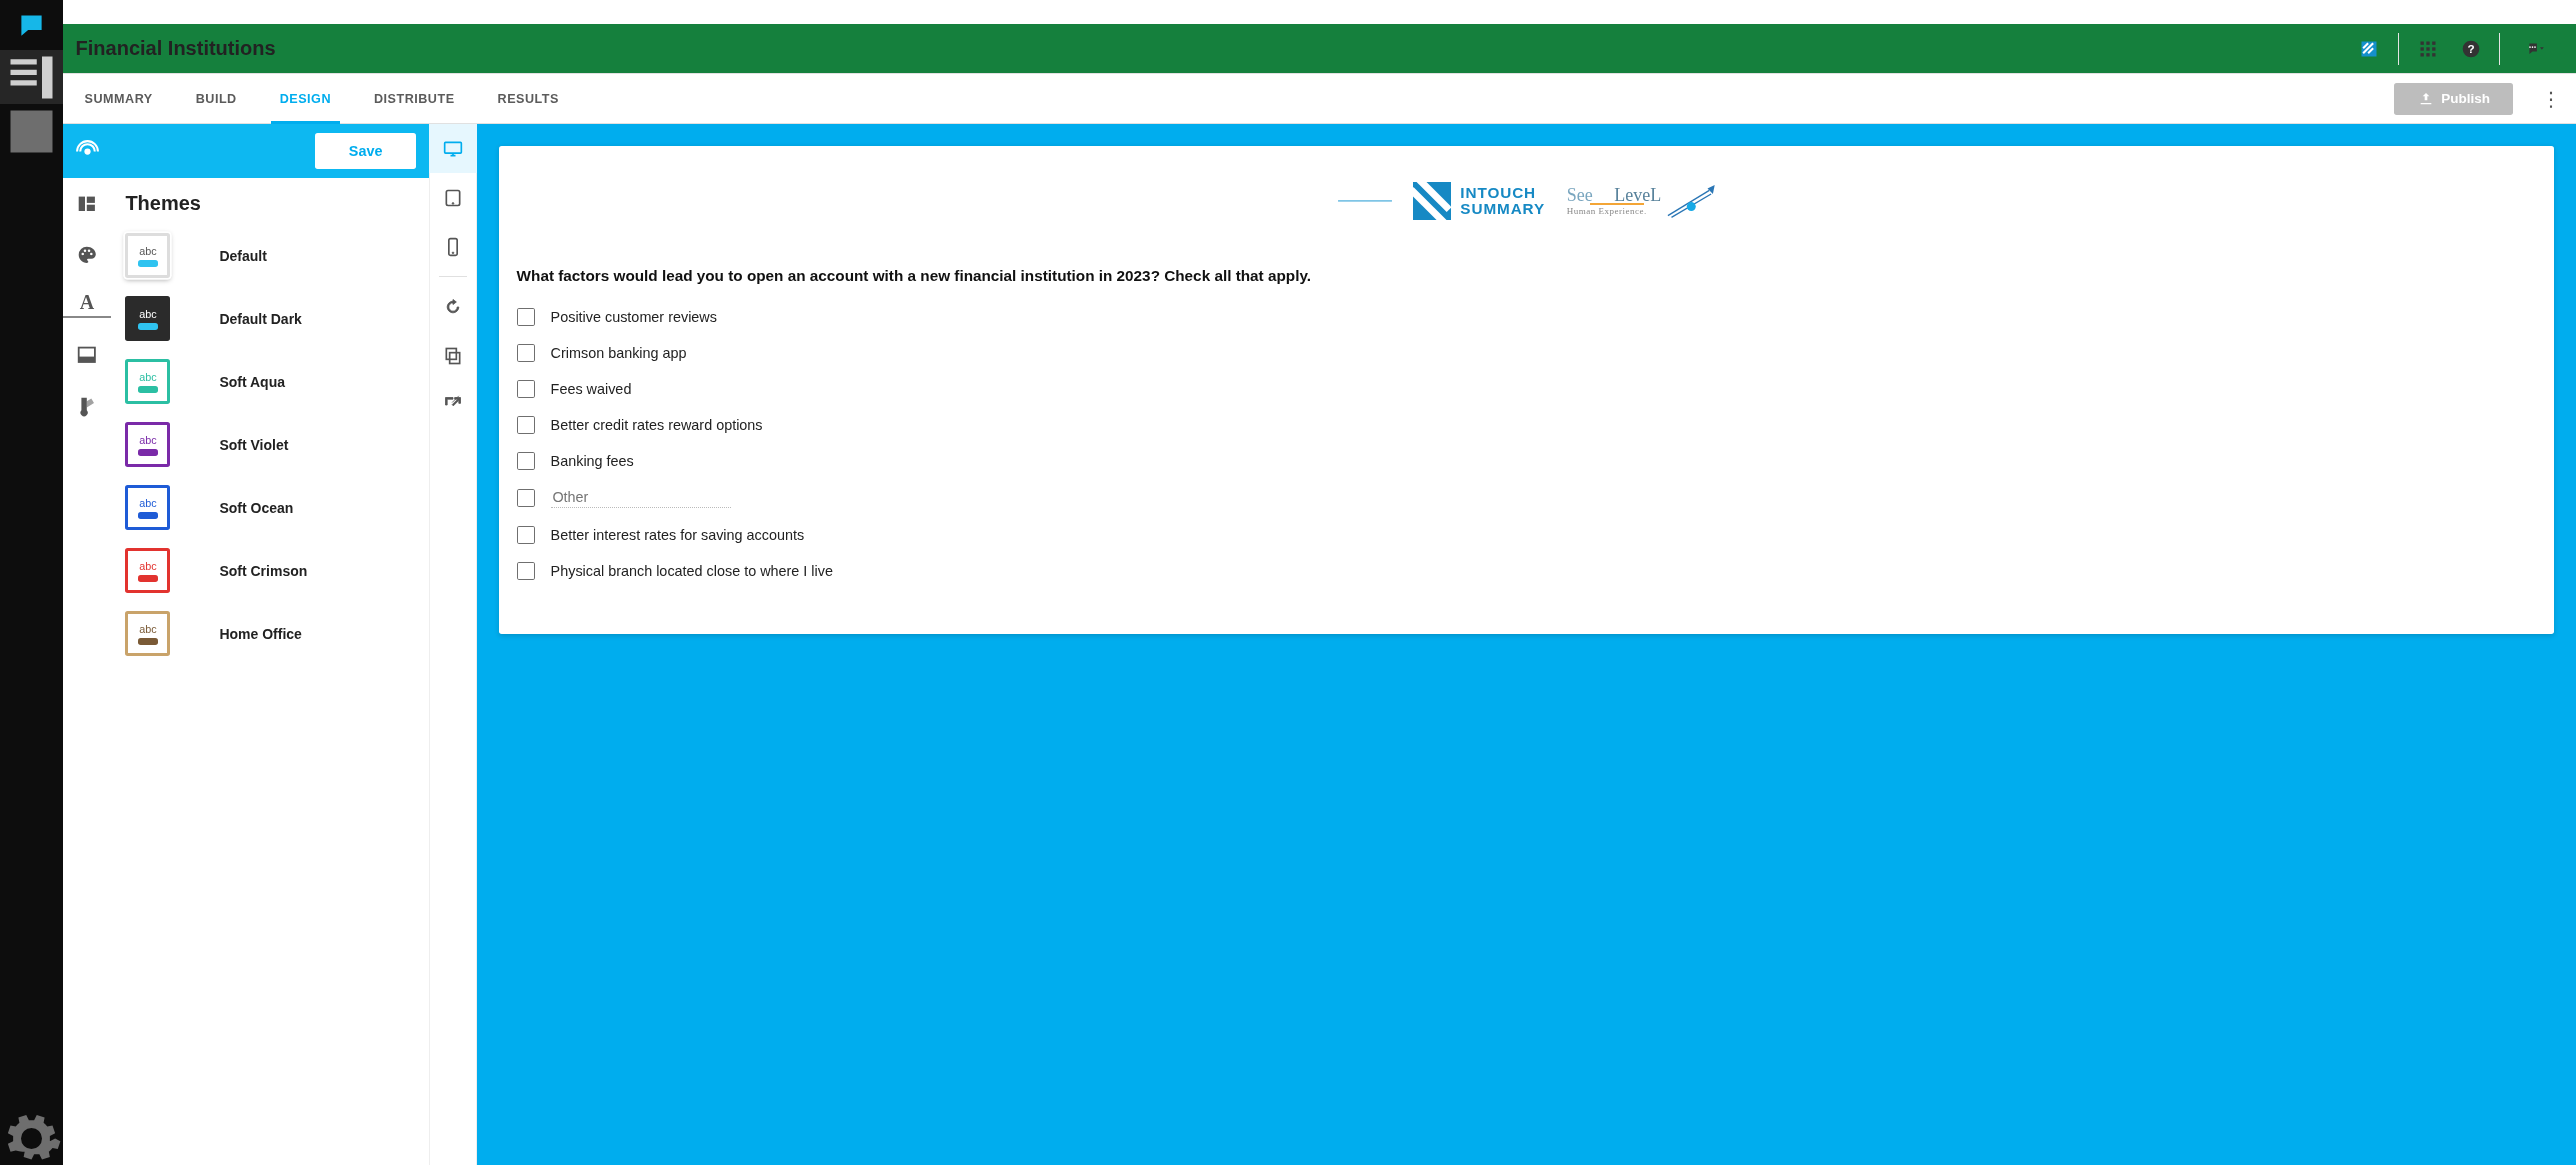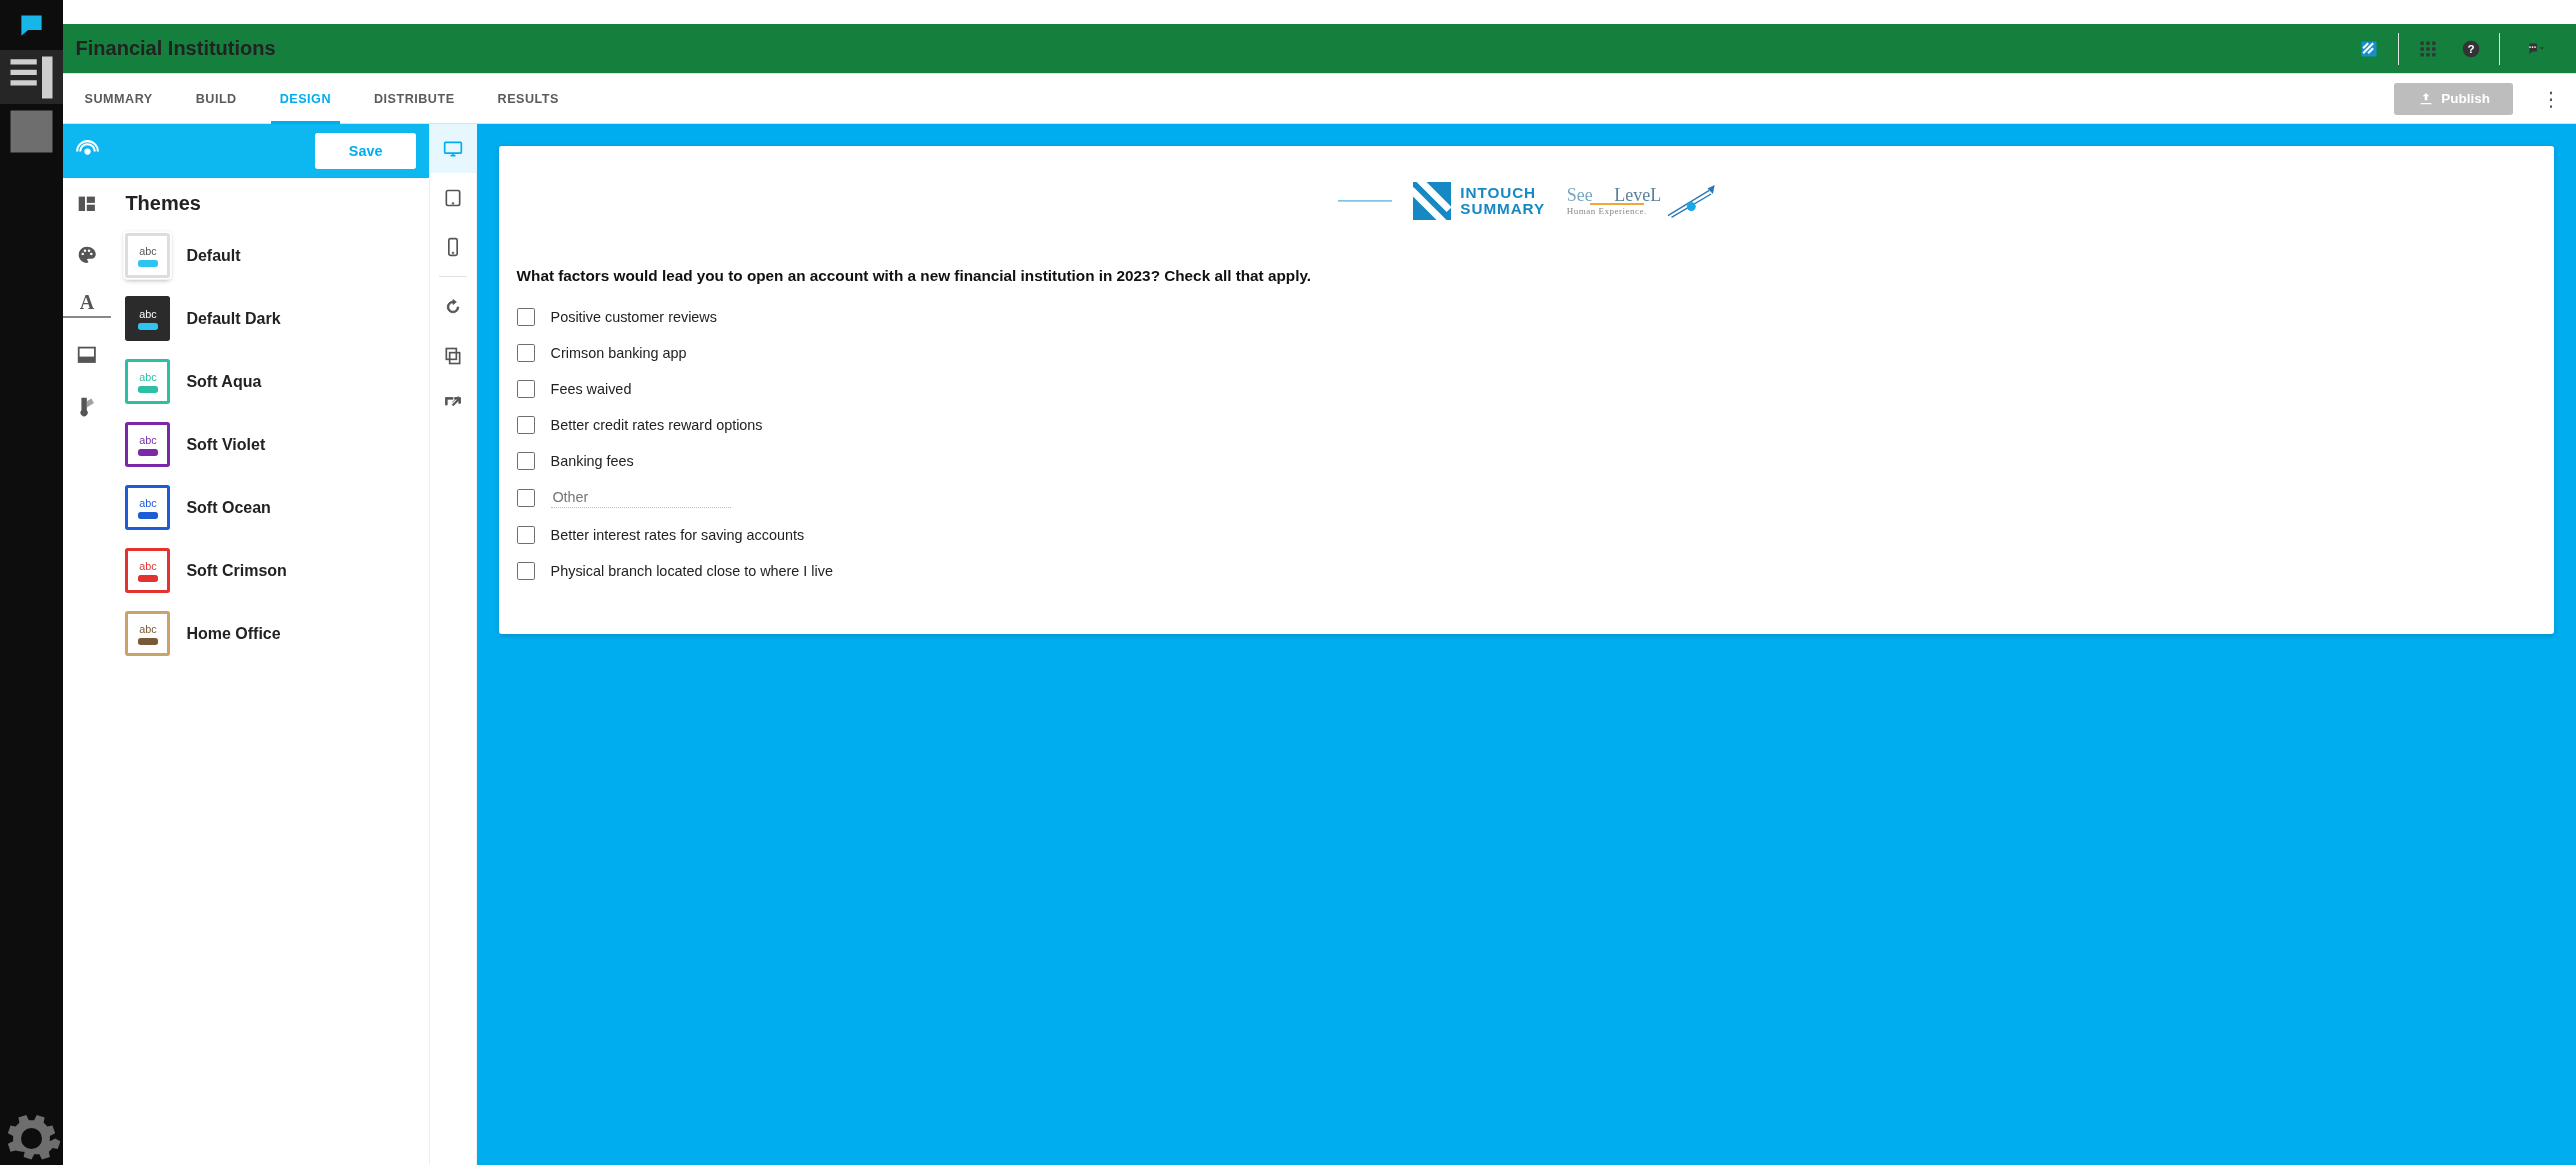--- a/index.html
+++ b/index.html
@@ -98,21 +98,21 @@
 
   .theme-row {
     display:flex; align-items:center; gap:16px; padding:9px 0; cursor:pointer;
   }
   .theme-thumb {
     width:45px; height:45px; border-radius:2.7px; display:flex; flex-direction:column;
     align-items:center; justify-content:center; font-size:11.7px;
   }
   .theme-thumb .abc { font-size:10.8px; margin-bottom:2.7px; }
   .theme-thumb .bar { width:20px; height:7.2px; border-radius:2.7px; }
-  .theme-label { font-size:16px; font-weight:700; color:#222; }
+  .theme-label { font-size:14px; font-weight:700; color:#222;margin-left:33px; }
   .theme-row.selected .theme-thumb { box-shadow:0 0 0 1.8px #fff, 0 1.8px 5.4px rgba(0,0,0,.35); }
 
   
   .device-rail {
     width:48px; background:#fff; border-left:0.9px solid #eee; border-right:0.9px solid #eee;
     display:flex; flex-direction:column; align-items:center;
   }
   .dr-item {
     width:48px; height:49px; display:flex; align-items:center; justify-content:center; cursor:pointer;
   }

